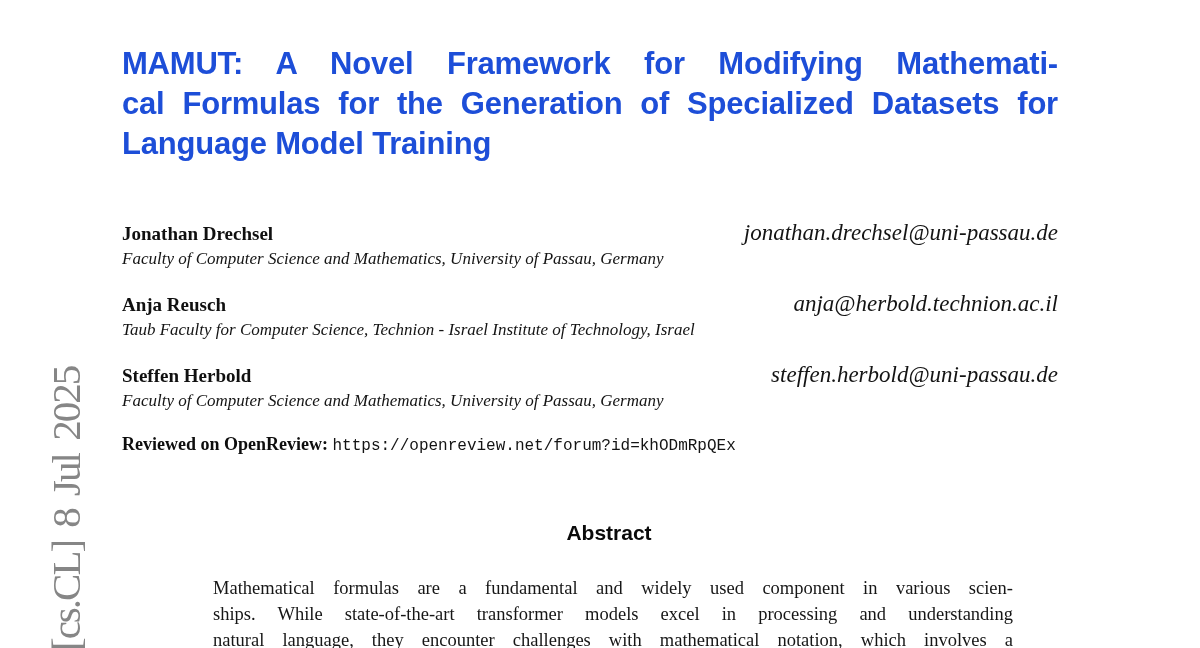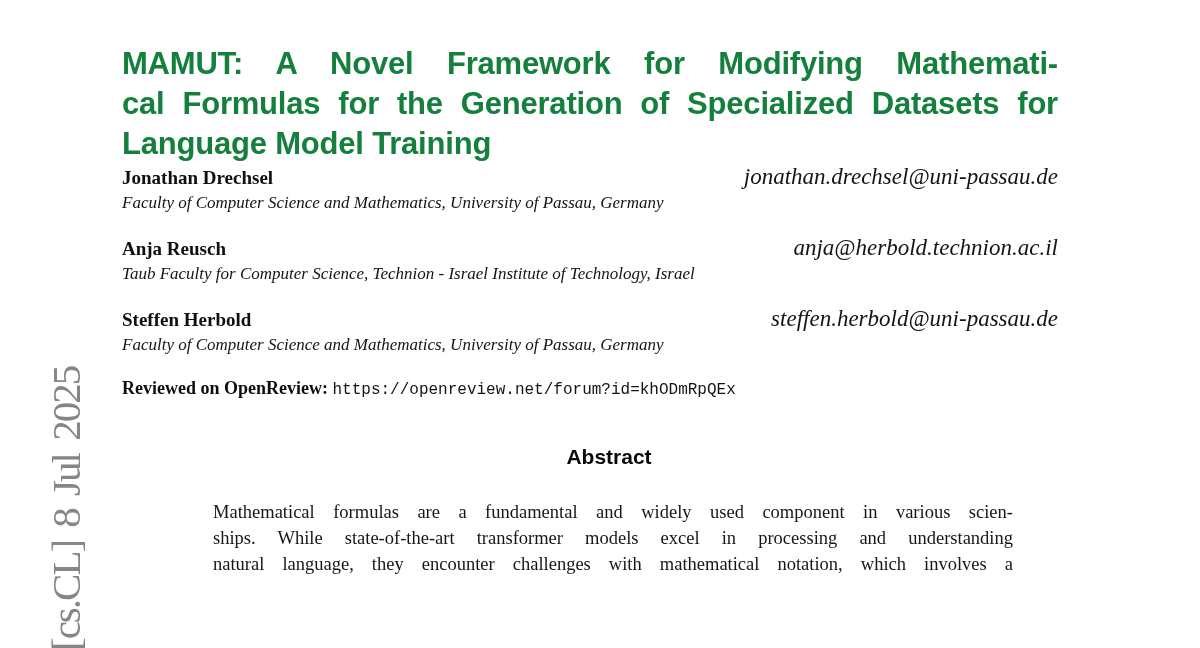--- a/index.html
+++ b/index.html
@@ -35,29 +35,29 @@
     top: 44px;
     width: 936px;
   }
 
   .paper-title .title-line {
     font-family: "Liberation Sans", sans-serif;
     font-weight: bold;
     font-size: 31px;
     line-height: 40px;
     letter-spacing: -0.2px;
-    color: #15803d;
+    color: #1d4ed8;
     text-align: justify;
     text-align-last: justify;
   }
   .paper-title .title-line.last {
     text-align-last: left;
   }
 
-  .authors { }
+  .authors { margin-top: 56px; }
   .author-block { margin-bottom: 20px; }
   .author-row {
     display: flex;
     justify-content: space-between;
     align-items: baseline;
   }
   .author-name {
     font-weight: bold;
     font-size: 19px;
     line-height: 26px;
@@ -85,21 +85,21 @@
     color: #0e0e0e;
   }
   .reviewed-url {
     font-family: "Liberation Mono", monospace;
     font-size: 16px;
     color: #141414;
     text-decoration: none;
   }
 
   .abstract-heading {
-    margin-top: 44px;
+    margin-top: 64px;
     margin-left: 83px;
     width: 808px;
     text-align: center;
     font-family: "Liberation Sans", sans-serif;
     font-weight: bold;
     font-size: 21px;
     line-height: 24px;
     color: #0a0a0a;
   }
   .abstract-body {

